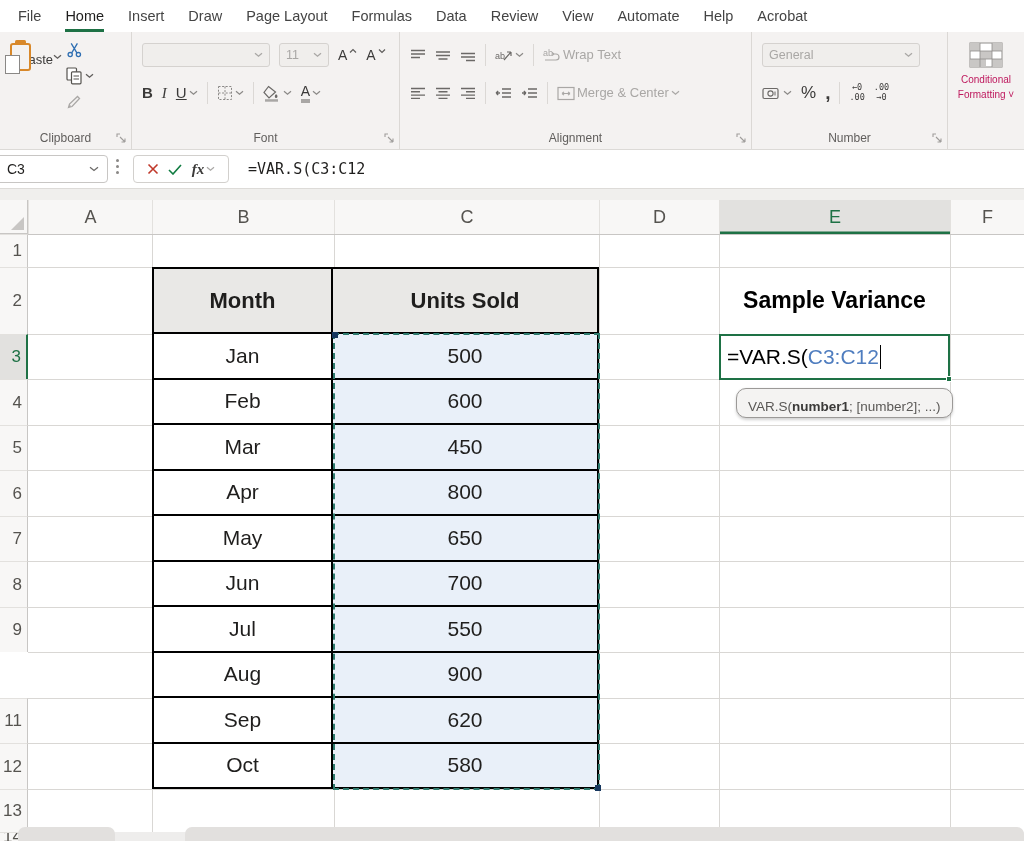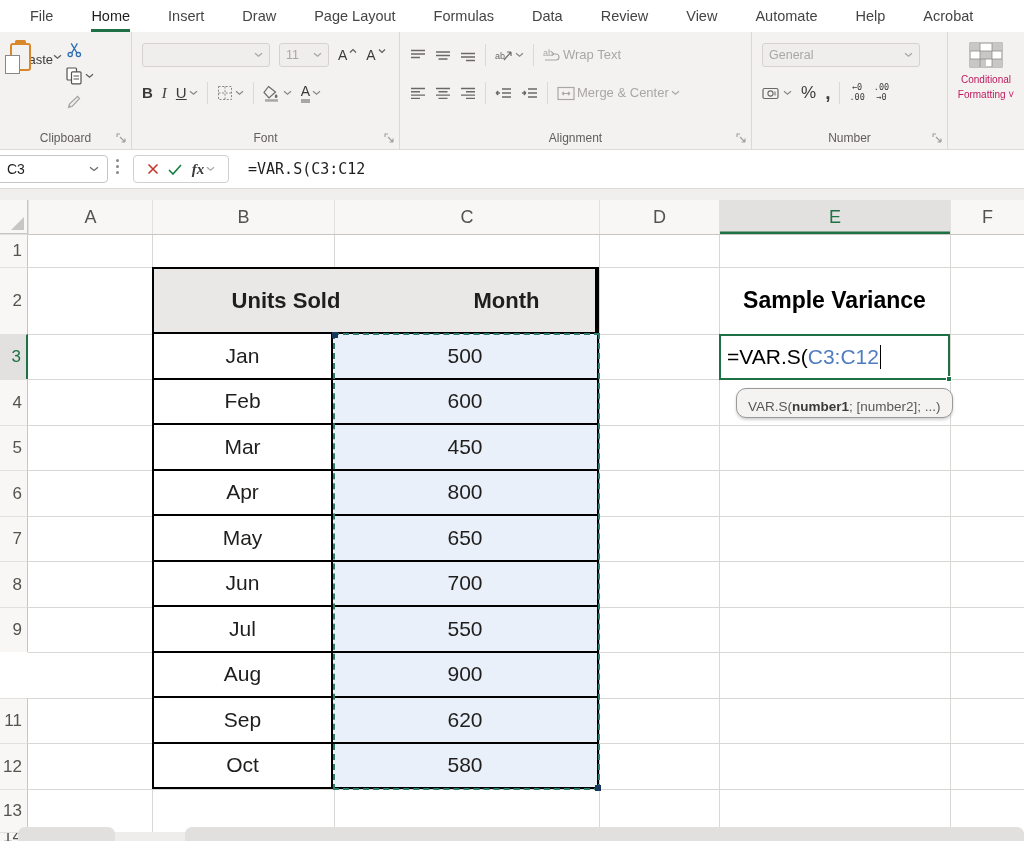--- a/index.html
+++ b/index.html
@@ -1,21 +1,21 @@
 <!DOCTYPE html>
 <html style="--accent: #1e7145; --teal: #2e7a6d; --rangefill: #e9f0f9; --refblue: #4f7dbf; --orange: #d8882a; --handle: #17375e;"><head>
 <meta charset="utf-8">
 <style>
   *{margin:0;padding:0;box-sizing:border-box}
   html,body{width:1024px;height:841px;overflow:hidden}
   body{font-family:"Liberation Sans",sans-serif;background:#fff;color:#3b3a39}
   .screen{position:relative;width:1024px;height:841px;background:#fff;overflow:hidden}
 
   
-  .menubar{position:absolute;top:0;left:0;right:16px;height:32px;background:#fff;display:flex;align-items:stretch;gap:38px;padding:0 30px;font-size:14.5px;color:#444}
+  .menubar{position:absolute;top:0;left:0;right:16px;height:32px;background:#fff;display:flex;align-items:stretch;gap:24px;padding:0 18px;font-size:14.5px;color:#444}
   .tab{display:flex;align-items:center;border-bottom:3px solid transparent;padding-top:2px;cursor:default;white-space:nowrap}
   .tab.active{color:#1f1e1d;font-weight:400;border-bottom-color:var(--accent,#1e7145)}
 
   
   .ribbon{position:absolute;top:32px;left:0;right:0;height:118px;background:#f4f2f1;border-bottom:1px solid #dcdad7;display:flex}
   .rgroup{position:relative;height:100%;border-right:1px solid #dbd8d5;flex:none}
   .glabel{position:absolute;bottom:4px;left:0;right:0;text-align:center;font-size:12px;color:#605e5c}
   .launcher{position:absolute;bottom:6px;right:5px;line-height:0;opacity:.8}
   .rrow{display:flex;align-items:center;gap:9px;height:30px;padding:0 10px}
   .rrow.r1{margin-top:8px}
@@ -480,22 +480,22 @@
         <div class="rowhead" style="top: 407px; height: 45px;">9</div>
         <div class="rowhead" style="top: 480px; height: 46px; margin-top: 36px;">10</div>
         <div class="rowhead" style="top: 498px; height: 45px;">11</div>
         <div class="rowhead" style="top: 543px; height: 46px;">12</div>
         <div class="rowhead" style="top: 589px; height: 43px;">13</div>
         <div class="rowhead" style="top: 632px; height: 9px;">14</div>
       </div>
 
     <div class="xtable">
       <div class="thead">
+        <div class="tc m">Month</div>
         <div class="tc v">Units Sold</div>
-        <div class="tc m">Month</div>
       </div>
       <div class="tbody" id="tbody">
           <div class="trow">
             <div class="tc m">Jan</div>
             <div class="tc v">500</div>
           </div>
           <div class="trow">
             <div class="tc m">Feb</div>
             <div class="tc v">600</div>
           </div>

